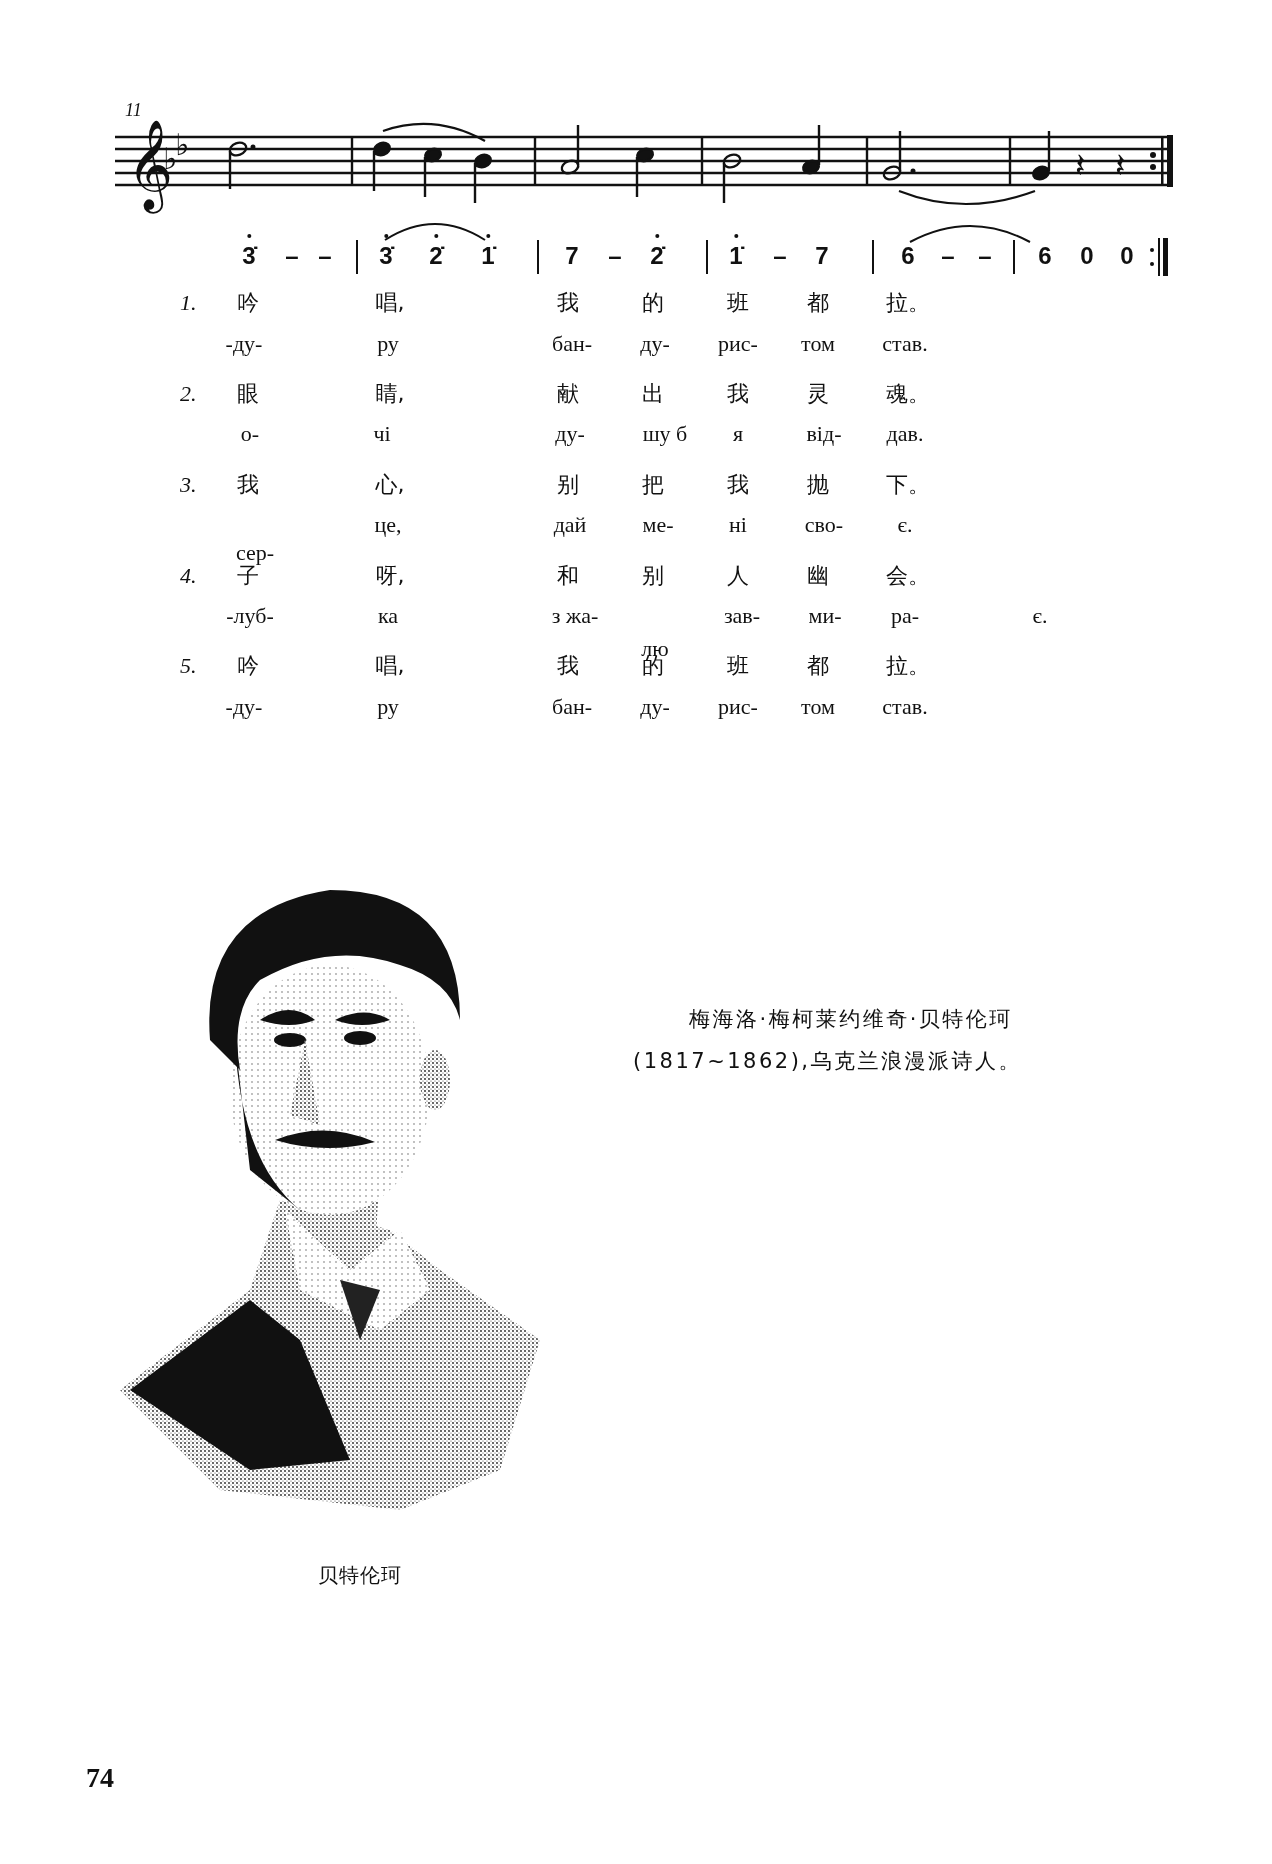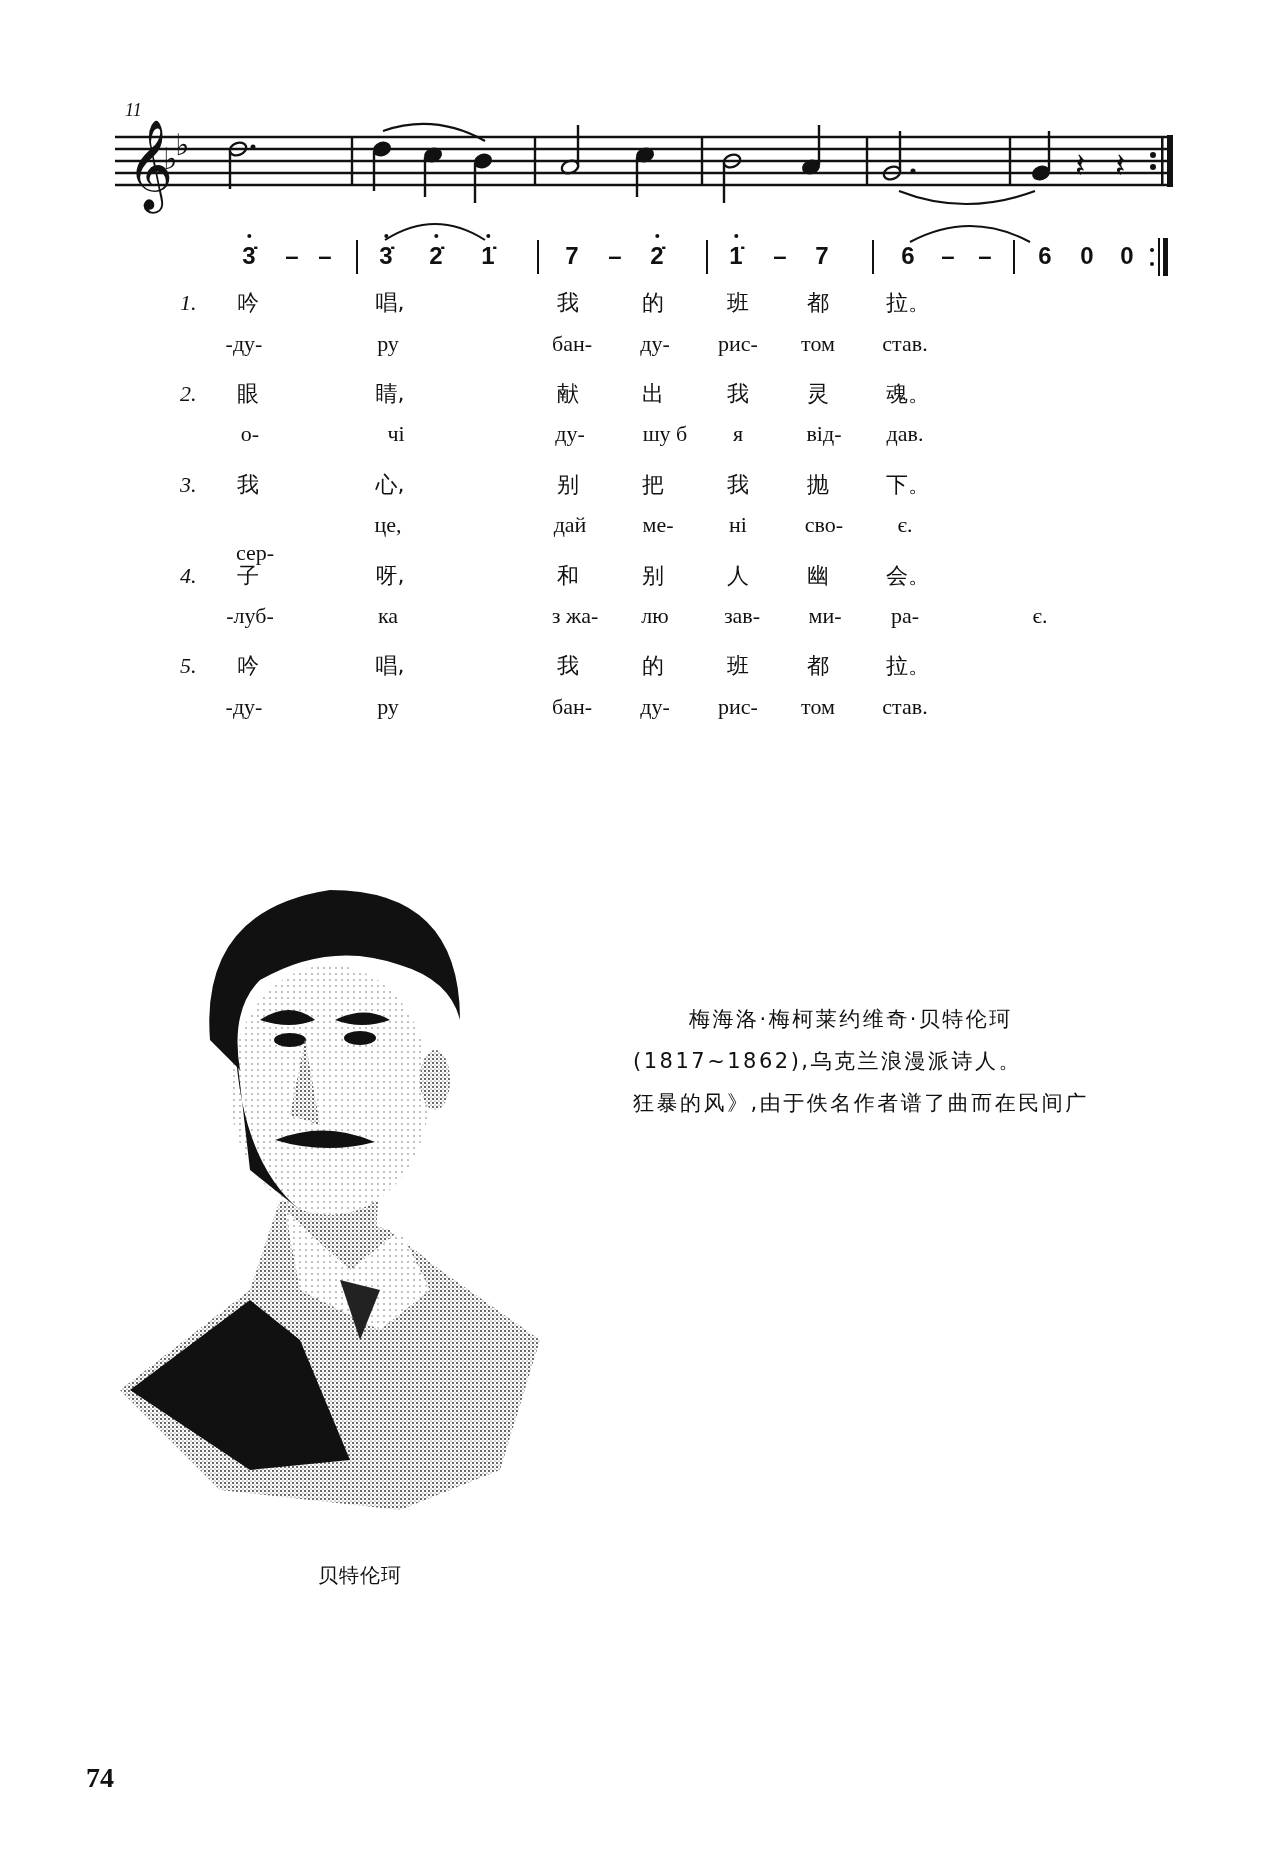--- a/index.html
+++ b/index.html
@@ -185,21 +185,21 @@
   <span class="vnum" style="left:180px;top:381px">2.</span>
   <span class="lyr cn" style="left:248px;top:381px">眼</span>
   <span class="lyr cn" style="left:390px;top:381px">睛,</span>
   <span class="lyr cn" style="left:568px;top:381px">献</span>
   <span class="lyr cn" style="left:653px;top:381px">出</span>
   <span class="lyr cn" style="left:738px;top:381px">我</span>
   <span class="lyr cn" style="left:818px;top:381px">灵</span>
   <span class="lyr cn" style="left:908px;top:381px">魂。</span>
 
   <span class="lyr ru" style="left:250px;top:421px">о-</span>
-  <span class="lyr ru" style="left:396px;top:421px">чі</span>
+  <span class="lyr ru" style="left:382px;top:421px">чі</span>
   <span class="lyr ru" style="left:570px;top:421px">ду-</span>
   <span class="lyr ru" style="left:665px;top:421px">шу б</span>
   <span class="lyr ru" style="left:738px;top:421px">я</span>
   <span class="lyr ru" style="left:824px;top:421px">від-</span>
   <span class="lyr ru" style="left:905px;top:421px">дав.</span>
 </div>
 
 <div>
   <span class="vnum" style="left:180px;top:472px">3.</span>
   <span class="lyr cn" style="left:248px;top:472px">我</span>
@@ -225,21 +225,21 @@
   <span class="lyr cn" style="left:390px;top:563px">呀,</span>
   <span class="lyr cn" style="left:568px;top:563px">和</span>
   <span class="lyr cn" style="left:653px;top:563px">别</span>
   <span class="lyr cn" style="left:738px;top:563px">人</span>
   <span class="lyr cn" style="left:818px;top:563px">幽</span>
   <span class="lyr cn" style="left:908px;top:563px">会。</span>
 
   <span class="lyr ru" style="left:250px;top:603px">-луб-</span>
   <span class="lyr ru" style="left:388px;top:603px">ка</span>
   <span class="lyr ru" style="left:575px;top:603px">з жа-</span>
-  <span class="lyr ru" style="left:655px;top:603px">лю</span>
+  <span class="lyr ru" style="left:655px;top:636px">лю</span>
   <span class="lyr ru" style="left:742px;top:603px">зав-</span>
   <span class="lyr ru" style="left:825px;top:603px">ми-</span>
   <span class="lyr ru" style="left:905px;top:603px">ра-</span>
   <span class="lyr ru" style="left:1040px;top:603px">є.</span>
 </div>
 
 <div>
   <span class="vnum" style="left:180px;top:653px">5.</span>
   <span class="lyr cn" style="left:248px;top:653px">吟</span>
   <span class="lyr cn" style="left:390px;top:653px">唱,</span>
@@ -294,16 +294,15 @@
   <path d="M175 270 Q225 250 275 272 Q225 285 175 270 Z" fill="#111"></path>
 
   <ellipse cx="335" cy="210" rx="15" ry="30" fill="url(#stip)"></ellipse>
 </svg>
 
 <div class="caption">贝特伦珂</div>
 
 <div class="bio">
   <p class="indent">梅海洛·梅柯莱约维奇·贝特伦珂</p>
   <p>(1817~1862),乌克兰浪漫派诗人。</p>
-  <p>狂暴的风》,由于佚名作者谱了曲而在民间广</p>
 </div>
 
 <div class="pagenum">74</div>
 
 </body></html>

